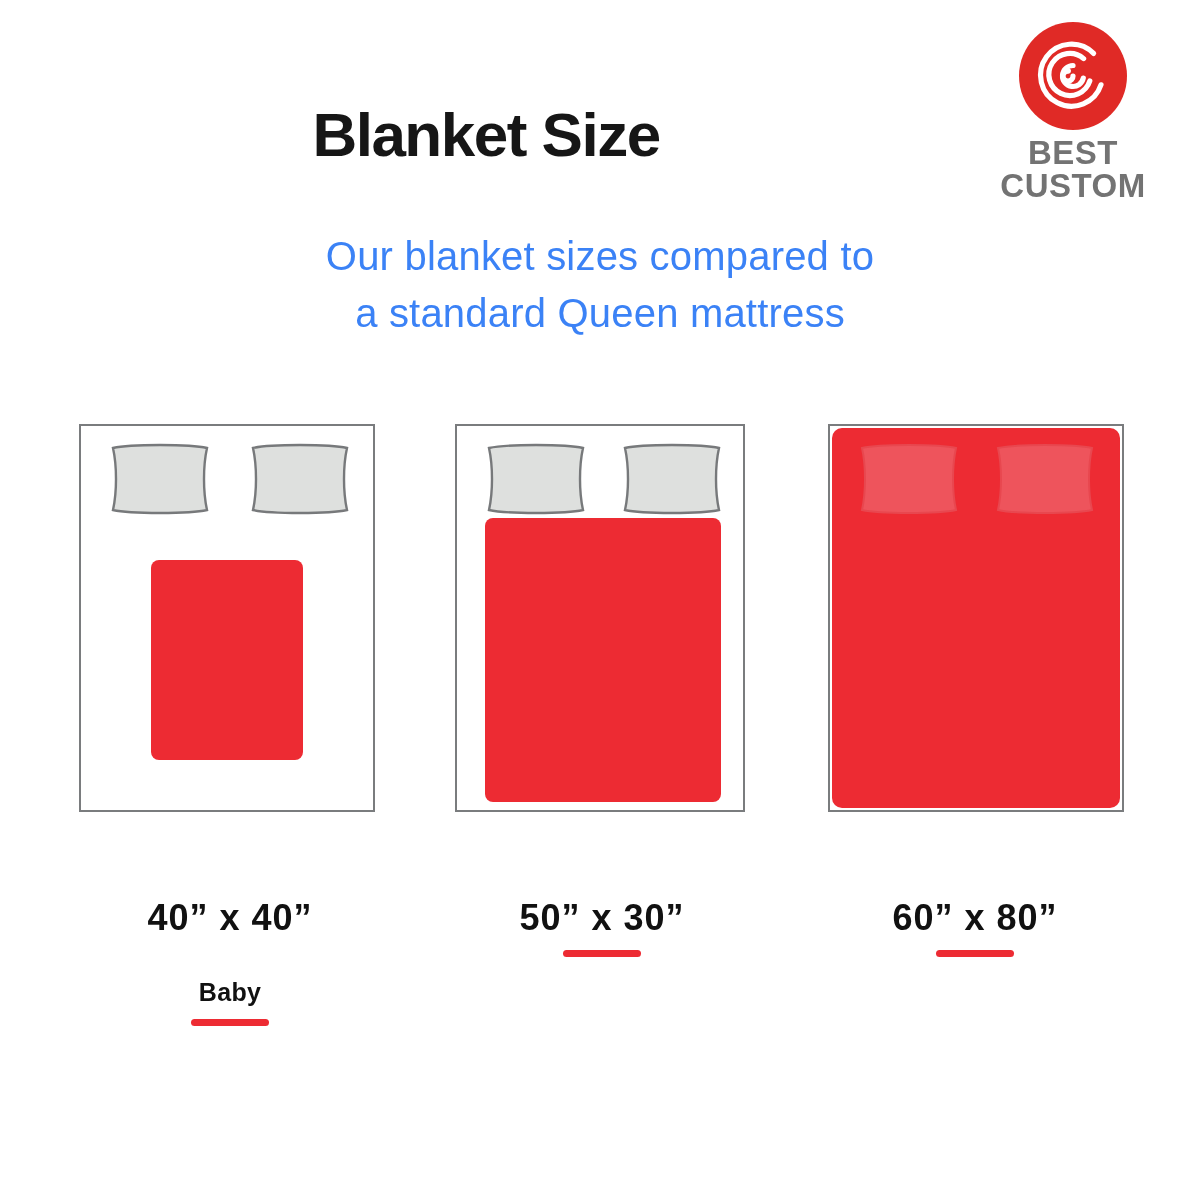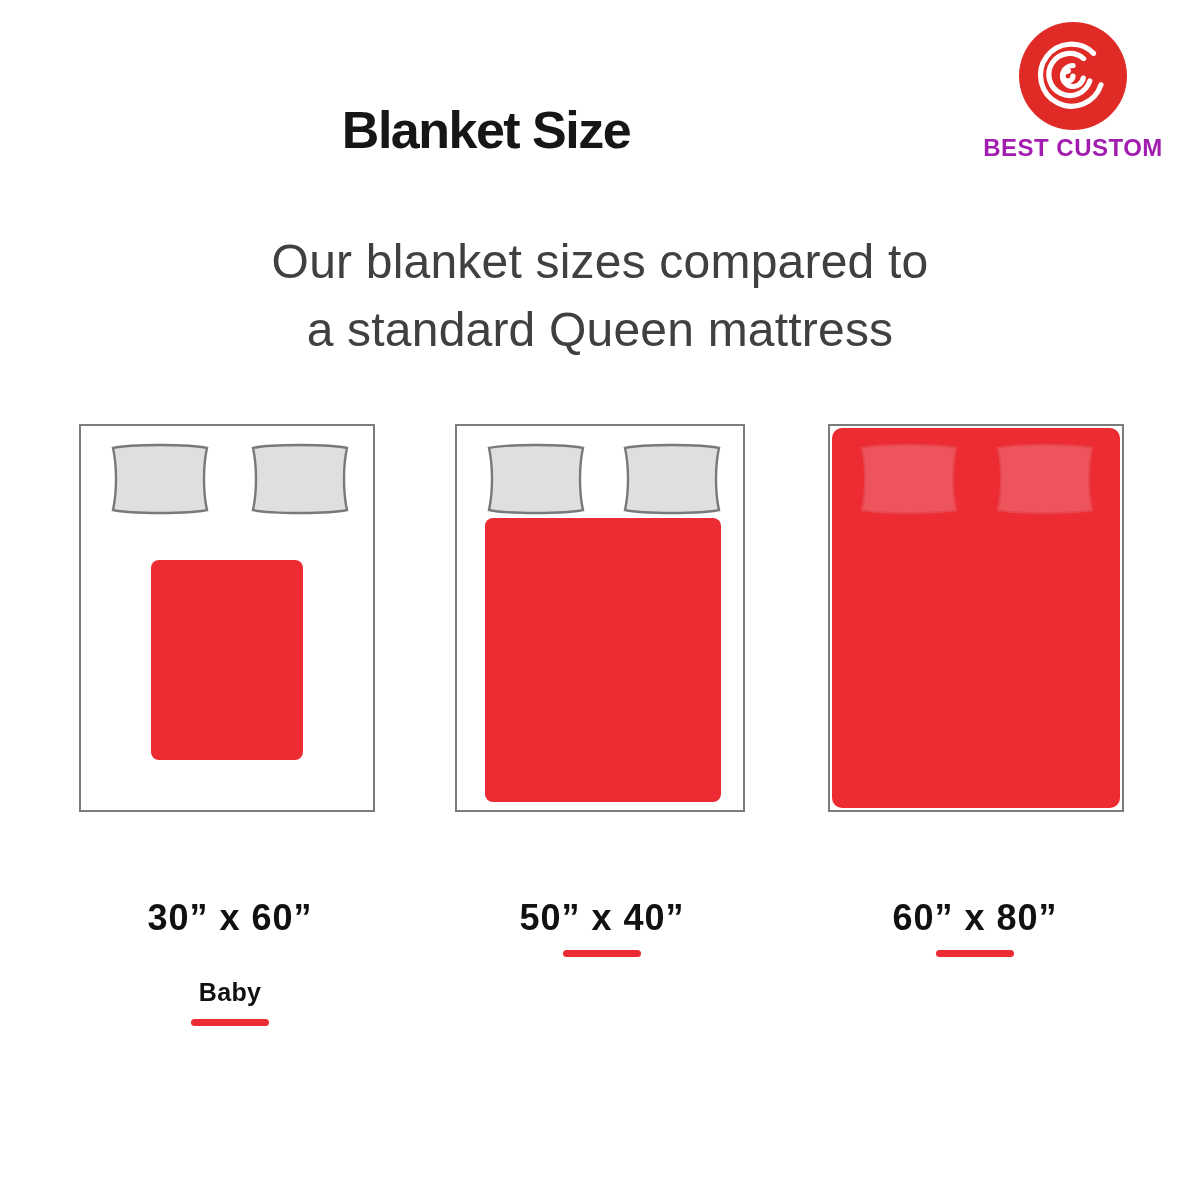--- a/index.html
+++ b/index.html
@@ -27,52 +27,52 @@
   .brand-mark {
     width: 108px;
     height: 108px;
     margin: 0 auto 6px auto;
     position: relative;
   }
   .brand-mark svg { display: block; }
   .brand-name {
     font-family: "Liberation Sans", sans-serif;
     font-weight: bold;
-    font-size: 24px;
+    font-size: 33px;
     letter-spacing: 0.5px;
-    color: #a21caf;
+    color: #737373;
     line-height: 1;
   }
 
   
   .page-title {
     position: absolute;
     top: 104px;
     left: 0;
     width: 972px;
     text-align: center;
     font-family: "Liberation Sans", sans-serif;
     font-weight: bold;
-    font-size: 52px;
+    font-size: 62px;
     line-height: 1;
     letter-spacing: -1.5px;
     color: #161616;
   }
   .page-subtitle {
     position: absolute;
     top: 228px;
     left: 0;
     width: 1200px;
     text-align: center;
     font-family: "Liberation Sans", sans-serif;
     font-weight: normal;
-    font-size: 48px;
+    font-size: 40px;
     line-height: 1.42;
     letter-spacing: 0.2px;
-    color: #404040;
+    color: #3b82f6;
     white-space: pre-line;
   }
 
   
   .beds {
     position: absolute;
     top: 424px;
     left: 0;
     width: 1200px;
     height: 392px;
@@ -246,27 +246,27 @@
         <path d="M5 6 C 22 2, 82 2, 99 6 C 95 24, 95 50, 99 68 C 82 72, 22 72, 5 68 C 9 50, 9 24, 5 6 Z"></path>
       </svg>
     </div>
   </div>
 
 </div>
 
 <div class="captions">
 
   <div class="caption cap-1">
-    <div class="cap-dims">30” x 60”</div>
+    <div class="cap-dims">40” x 40”</div>
     <div class="cap-name">Baby</div>
     <div class="cap-rule"></div>
   </div>
 
   <div class="caption cap-2">
-    <div class="cap-dims">50” x 40”</div>
+    <div class="cap-dims">50” x 30”</div>
     <div class="cap-rule"></div>
   </div>
 
   <div class="caption cap-3">
     <div class="cap-dims">60” x 80”</div>
     <div class="cap-rule"></div>
   </div>
 
 </div>
 

